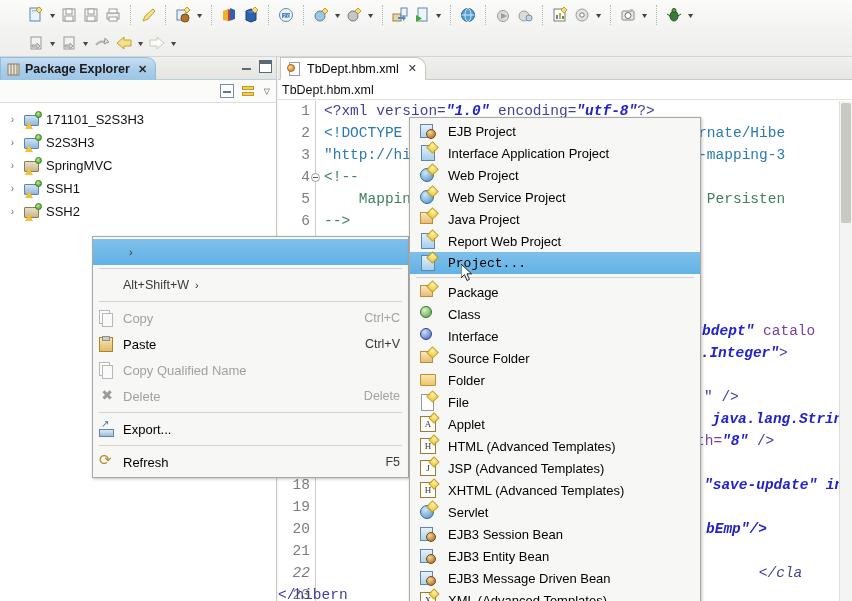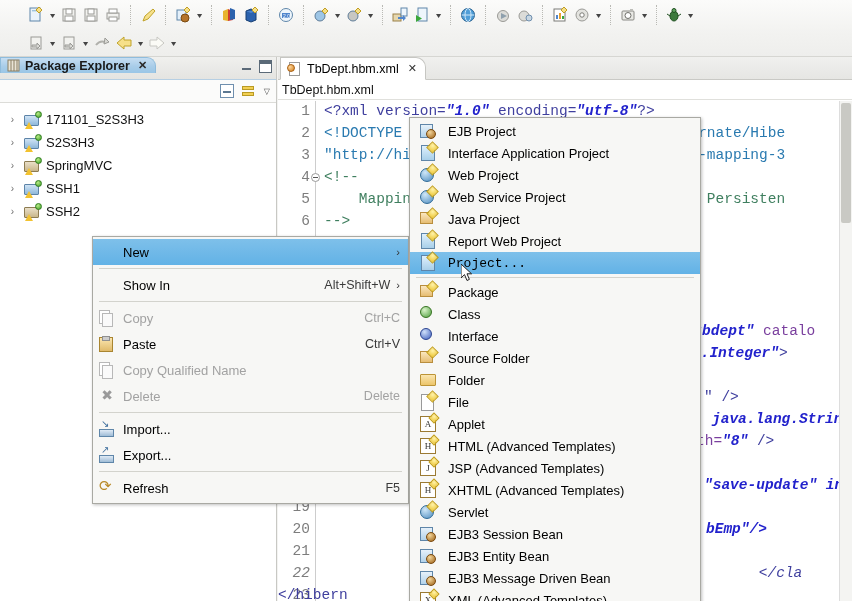--- a/index.html
+++ b/index.html
@@ -47,21 +47,21 @@
     position: absolute; left: 0; top: 57px; width: 277px; height: 544px;
     background: #fff;
     border-right: 1px solid #c8c8c4;
   }
   .pe-tabbar {
     position: relative; height: 23px;
     background: linear-gradient(to bottom,#f0f0ee,#e4e4e1);
     border-bottom: 1px solid #b6cfe3;
   }
   .pe-tab {
-    position: absolute; left: 0; top: 0; height: 16px;
+    position: absolute; left: 0; top: 0; height: 23px;
     display: flex; align-items: center; gap: 5px;
     padding: 0 8px 0 6px;
     background: linear-gradient(to bottom,#c6def2 0%, #a9cde9 55%, #9ac6e6 100%);
     border-top-right-radius: 9px;
     border: 1px solid #8fbcdc; border-bottom: none;
     font-size: 12.5px; font-weight: 600; color: #1a1a1a;
   }
   .pe-tab .x { font-size: 11px; color: #2b2b2b; margin-left: 3px; }
   .pe-win-btns {
     position: absolute; right: 4px; top: 3px; display: flex; gap: 6px; align-items: center;
@@ -612,26 +612,24 @@
           <div class="cl" style="top: 484px;"><span class="ln" style="top: 2px;">23</span><span class="ctext" style="top: 2px; left: 0px;"><span class="k-tag">&lt;/hibern</span></span></div>
         </div>
     </div>
     <div class="vscroll">
       <div class="vthumb"></div>
     </div>
   </div>
 
   <div class="ctxmenu" id="ctxmenu">
       <div class="mi sel">
-        <span class="lbl">New</span>
         <span class="sub">›</span>
       </div>
       <div class="msep"></div>
       <div class="mi">
-        <span class="lbl">Show In</span>
         <span class="acc">Alt+Shift+W</span>
         <span class="sub">›</span>
       </div>
       <div class="msep"></div>
       <div class="mi disabled">
         <span class="icn-copy mic"></span>
         <span class="lbl">Copy</span>
         <span class="acc">Ctrl+C</span>
       </div>
       <div class="mi">
@@ -643,24 +641,20 @@
         <span class="icn-copy mic"></span>
         <span class="lbl">Copy Qualified Name</span>
       </div>
       <div class="mi disabled">
         <span class="icn-del mic">✖</span>
         <span class="lbl">Delete</span>
         <span class="acc">Delete</span>
       </div>
       <div class="msep"></div>
       <div class="mi">
-        <span class="icn-impexp mic"></span>
-        <span class="lbl">Import...</span>
-      </div>
-      <div class="mi">
         <span class="icn-impexp icn-exp mic"></span>
         <span class="lbl">Export...</span>
       </div>
       <div class="msep"></div>
       <div class="mi">
         <span class="icn-refresh mic"></span>
         <span class="lbl">Refresh</span>
         <span class="acc">F5</span>
       </div>
     </div>

